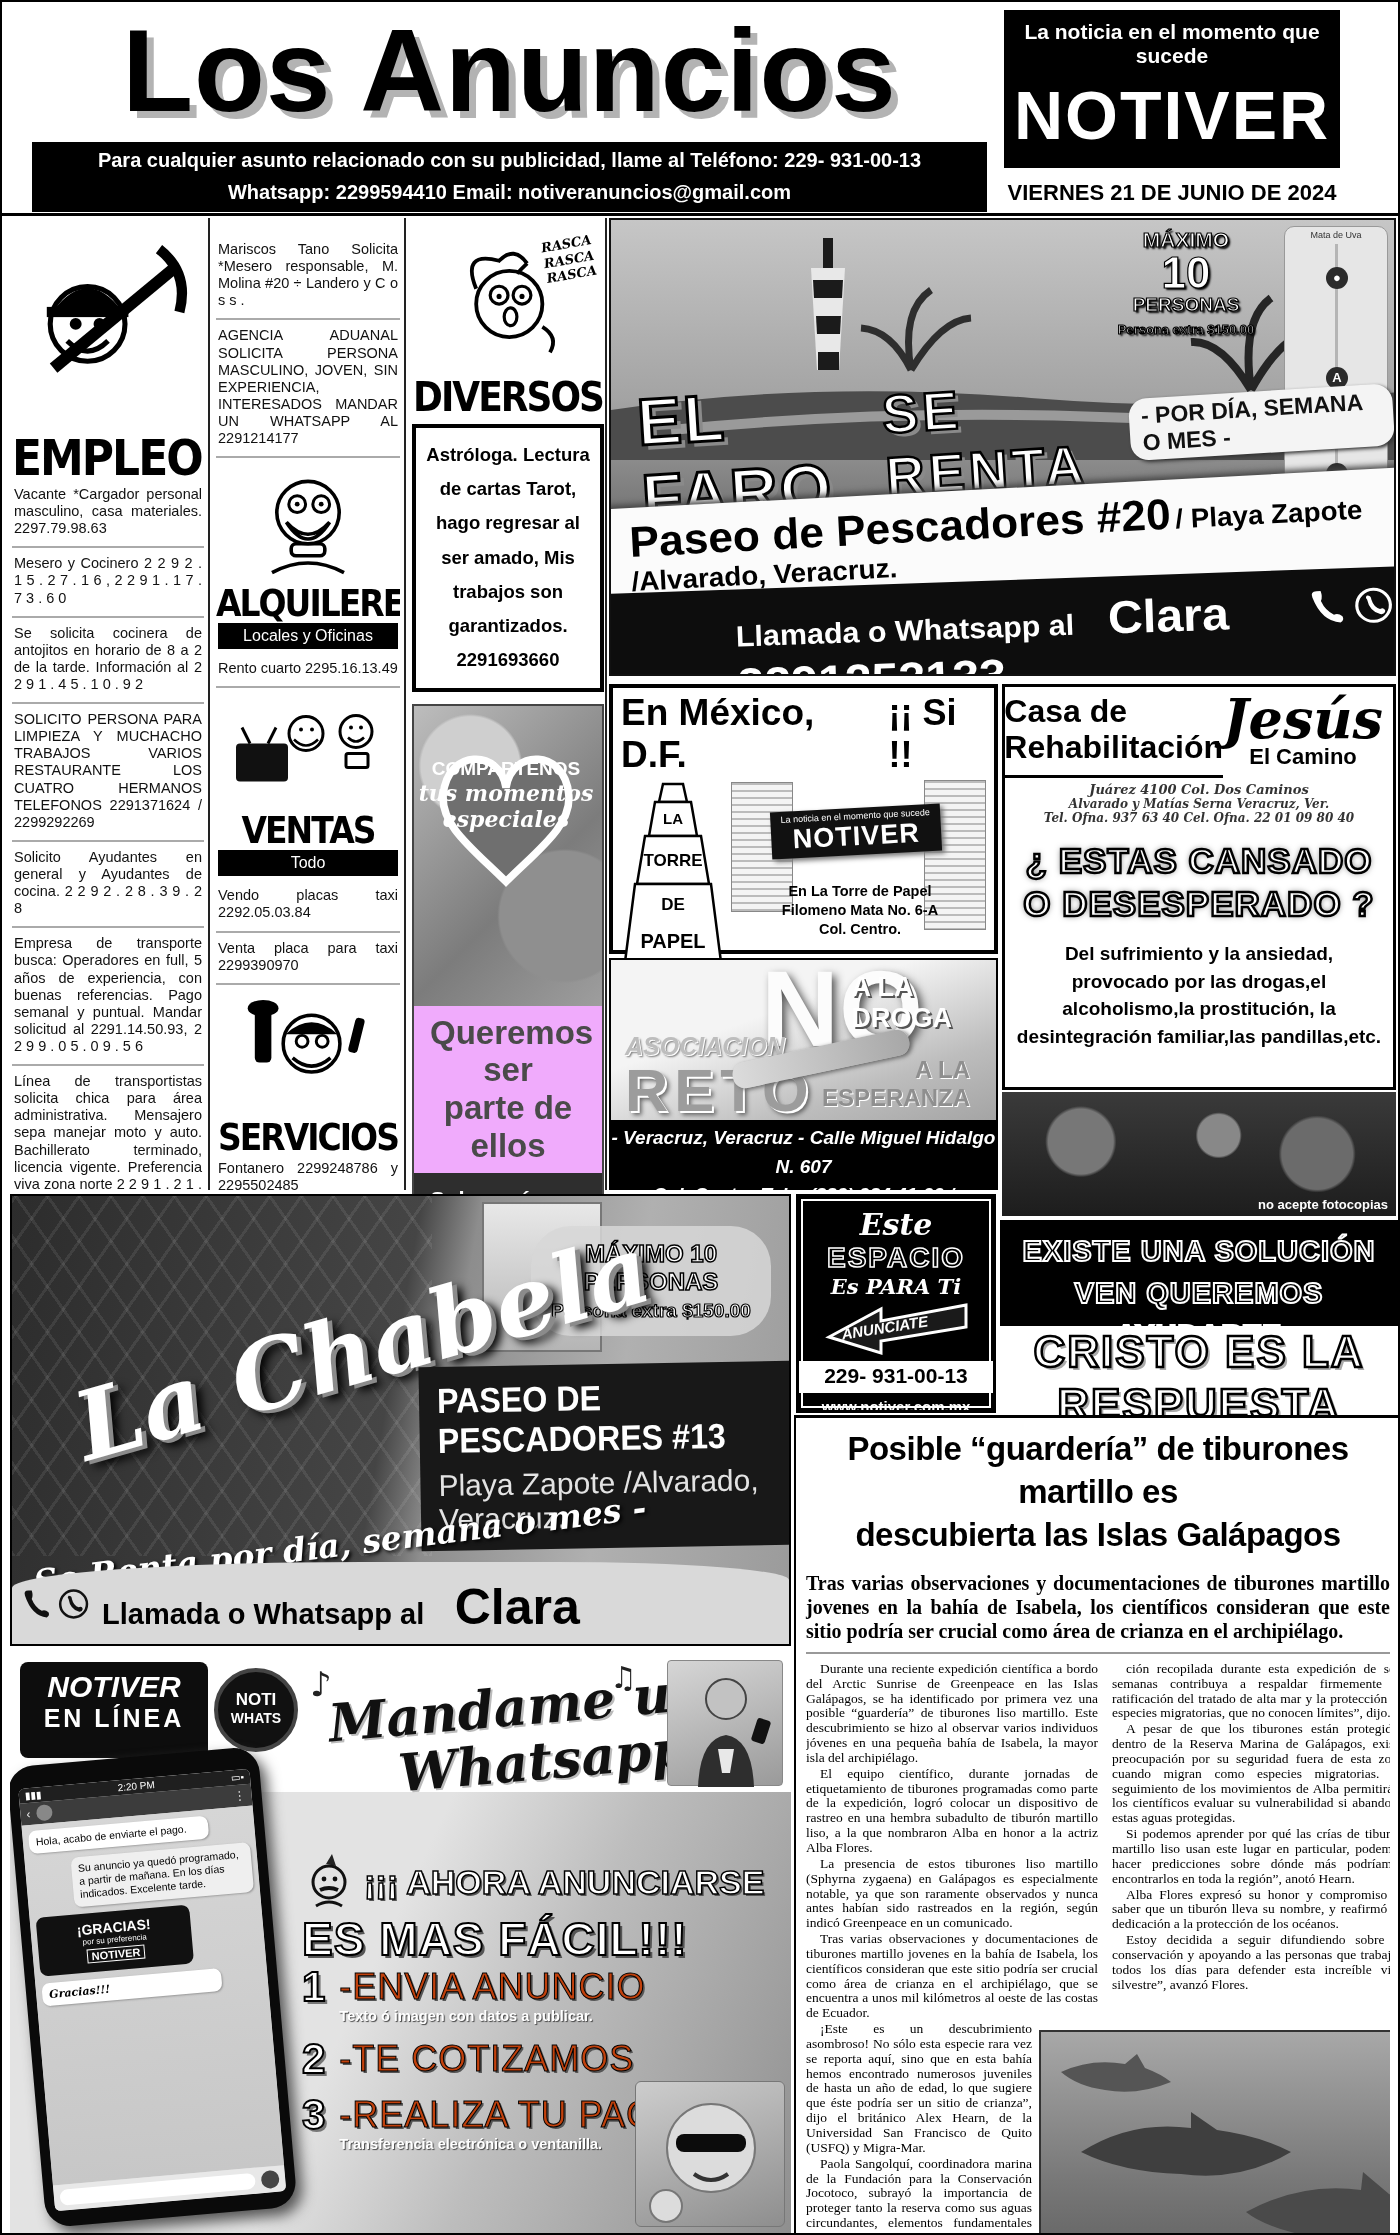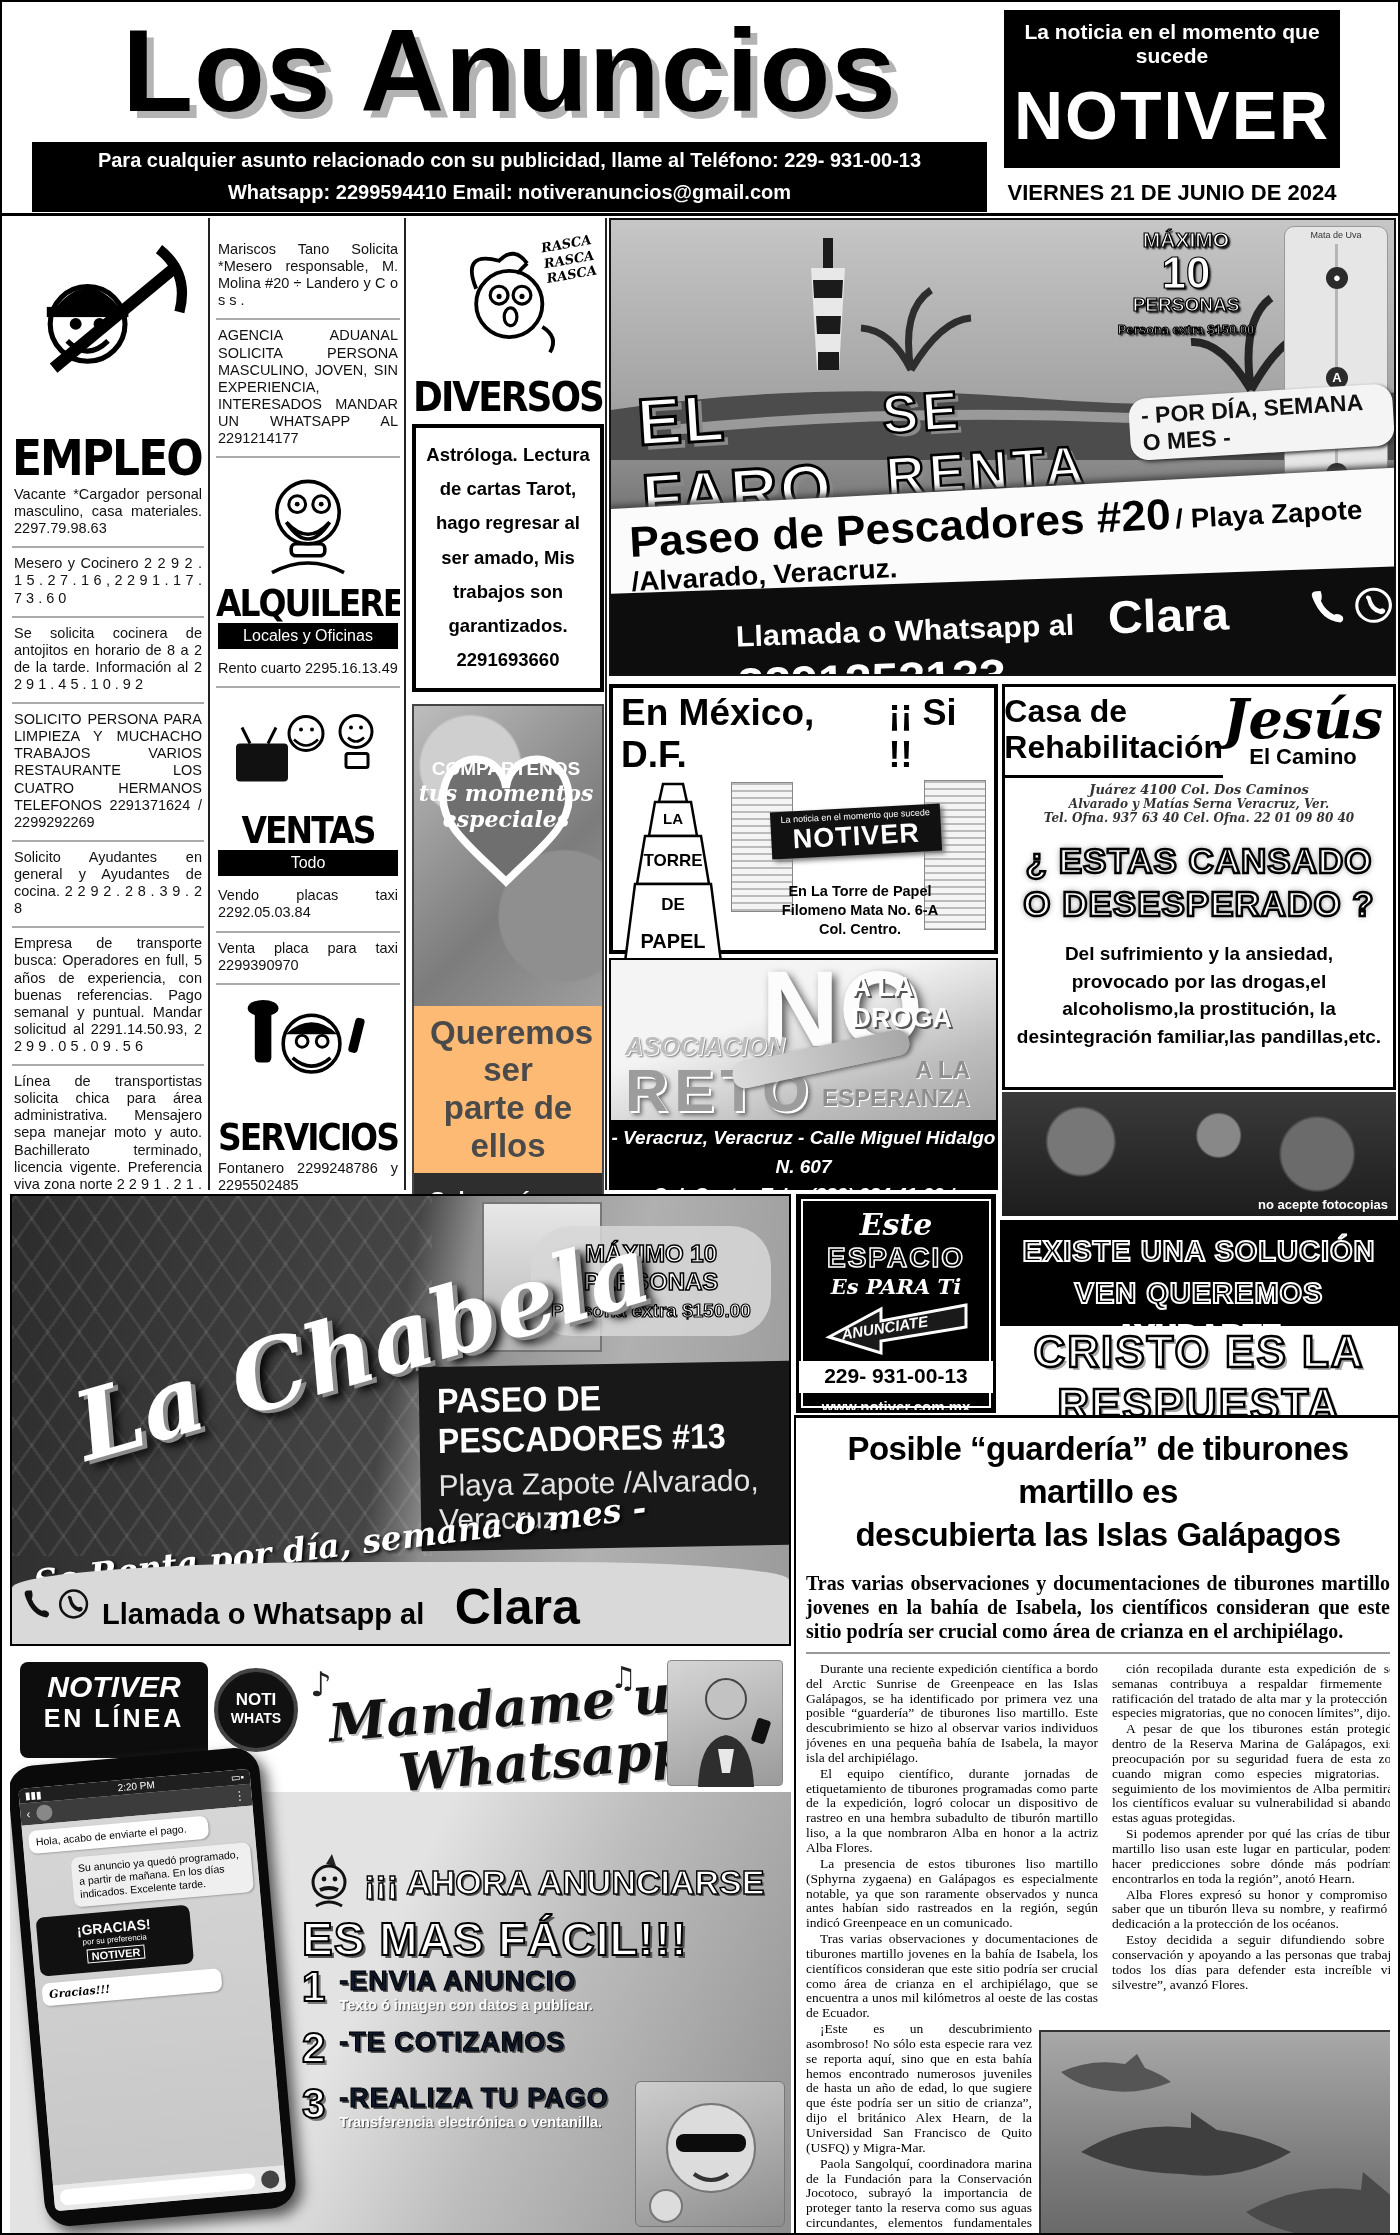--- a/index.html
+++ b/index.html
@@ -23,21 +23,21 @@
 .colx{top:232px;height:974px;overflow:hidden}
 .seclogo{text-align:center}
 .sectitle{font-family:"DejaVu Sans",sans-serif;font-weight:900;letter-spacing:-2px;transform:scaleY(1.15);transform-origin:top}
 .ad{font-size:14.5px;line-height:1.18;text-align:justify;padding:7px 2px 9px;border-bottom:2px solid #aaa;color:#111}
 .ad.caps{text-transform:none}
 .blackbar{background:#000;color:#fff;text-align:center;font-size:16px;padding:4px 0;margin:4px 2px}
 .boxad{border:4px solid #000;padding:10px 6px;font-size:18.5px;font-weight:bold;text-align:center;line-height:1.85;margin-top:10px}
 
 .compartenos{border:2px solid #444;margin-top:12px;height:556px;overflow:hidden;position:relative}
 .cphoto{height:300px;background:radial-gradient(circle at 30% 20%,#cfcfcf 0 18%,transparent 19%),radial-gradient(circle at 80% 70%,#8f8f8f 0 25%,transparent 26%),linear-gradient(135deg,#bdbdbd,#7c7c7c 60%,#9e9e9e);position:relative}
-.queremos{background:#fdba74;color:#4a4a4a;font-size:33px;font-weight:bold;text-align:center;line-height:1.15;padding:8px 16px}
+.queremos{background:#f0abfc;color:#4a4a4a;font-size:33px;font-weight:bold;text-align:center;line-height:1.15;padding:8px 16px}
 .cdark{background:#2e2e2e;color:#fff;text-align:center;padding:10px 4px 8px;height:100%}
 .cdark .solo{font-size:22px;font-weight:bold;line-height:1.55}
 
 .elfaro{left:607px;top:216px;width:787px;height:458px;background:linear-gradient(180deg,#cicici,#9e9e9e);overflow:hidden;border:2px solid #111;background:linear-gradient(180deg,#c6c6c6 0%,#a3a3a3 40%,#5d5d5d 78%,#474747 100%)}
 .maximo{color:#fff;text-align:center;font-weight:900;-webkit-text-stroke:1.2px #000;text-shadow:2px 2px 2px #000}
 .mapstrip{background:#e6e6e6;border-radius:10px;border:1px solid #999;overflow:hidden}
 .pin{width:22px;height:22px;border-radius:50%;background:#2b2b2b;color:#fff;font-size:13px;font-weight:bold;text-align:center;line-height:22px}
 .faroband{transform:rotate(-3.5deg);display:flex;align-items:center;gap:18px;padding-left:28px}
 .faroname{font-size:66px;font-weight:900;color:#fff;-webkit-text-stroke:3px #000;text-shadow:5px 5px 0 #8a8a8a;letter-spacing:2px}
 .farorenta{font-size:54px;font-weight:900;color:#fff;-webkit-text-stroke:2.5px #000;text-shadow:4px 4px 0 #8a8a8a;letter-spacing:4px}
@@ -88,21 +88,21 @@
 .statusbar{background:#1f1f1f;color:#fff;font-size:10px;padding:2px 6px;display:flex;justify-content:space-between}
 .wahead{background:#3c3c3c;color:#eee;font-size:12px;padding:3px 6px;display:flex;align-items:center;gap:6px}
 .chatarea{flex:1;padding:6px;background:linear-gradient(180deg,#d6d6d6,#c7c7c7)}
 .bub{border-radius:8px;padding:5px 7px;font-size:10.5px;line-height:1.25;margin-bottom:7px;max-width:82%;box-shadow:1px 1px 2px #999}
 .bub.in{background:#fff}
 .bub.out{background:#efefef;margin-left:auto}
 .gracias{background:#111;color:#fff;text-align:center;border-radius:8px;padding:8px 6px;width:70%;margin-bottom:7px}
 .inputbar{background:#e8e8e8;display:flex;gap:6px;align-items:center;padding:4px 6px}
 .wsteps .row{display:flex;align-items:flex-start;gap:14px;margin-bottom:14px}
 .stepnum{font-size:42px;font-weight:900;color:#fff;-webkit-text-stroke:2px #000;text-shadow:3px 3px 0 #777;line-height:1}
-.steplabel{font-size:27px;font-weight:700;color:#0f172a;-webkit-text-stroke:1px #000;text-shadow:2px 2px 0 #555;letter-spacing:1px}
+.steplabel{font-size:36px;font-weight:400;color:#c2410c;-webkit-text-stroke:1px #000;text-shadow:2px 2px 0 #555;letter-spacing:1px}
 .stepsub{font-size:14.5px;font-weight:bold;color:#fff;text-shadow:1px 1px 1px #444}
 .bignum{font-size:64px;font-weight:900;color:#fff;-webkit-text-stroke:2.5px #000;text-shadow:4px 4px 0 #666;letter-spacing:4px}
 .ahora{font-size:34px;font-weight:900;color:#fff;-webkit-text-stroke:1.5px #000;text-shadow:2px 2px 0 #555}
 .facil{font-size:46px;font-weight:900;color:#fff;-webkit-text-stroke:2px #000;text-shadow:3px 3px 0 #555;letter-spacing:1px}
 .babybox{position:absolute;right:6px;bottom:6px;width:150px;height:146px;background:linear-gradient(160deg,#cdcdcd,#8e8e8e);border:1px solid #777;border-radius:6px}
 .note{font-family:"DejaVu Sans",sans-serif;color:#222}
 </style>
 </head>
 <body>
 

